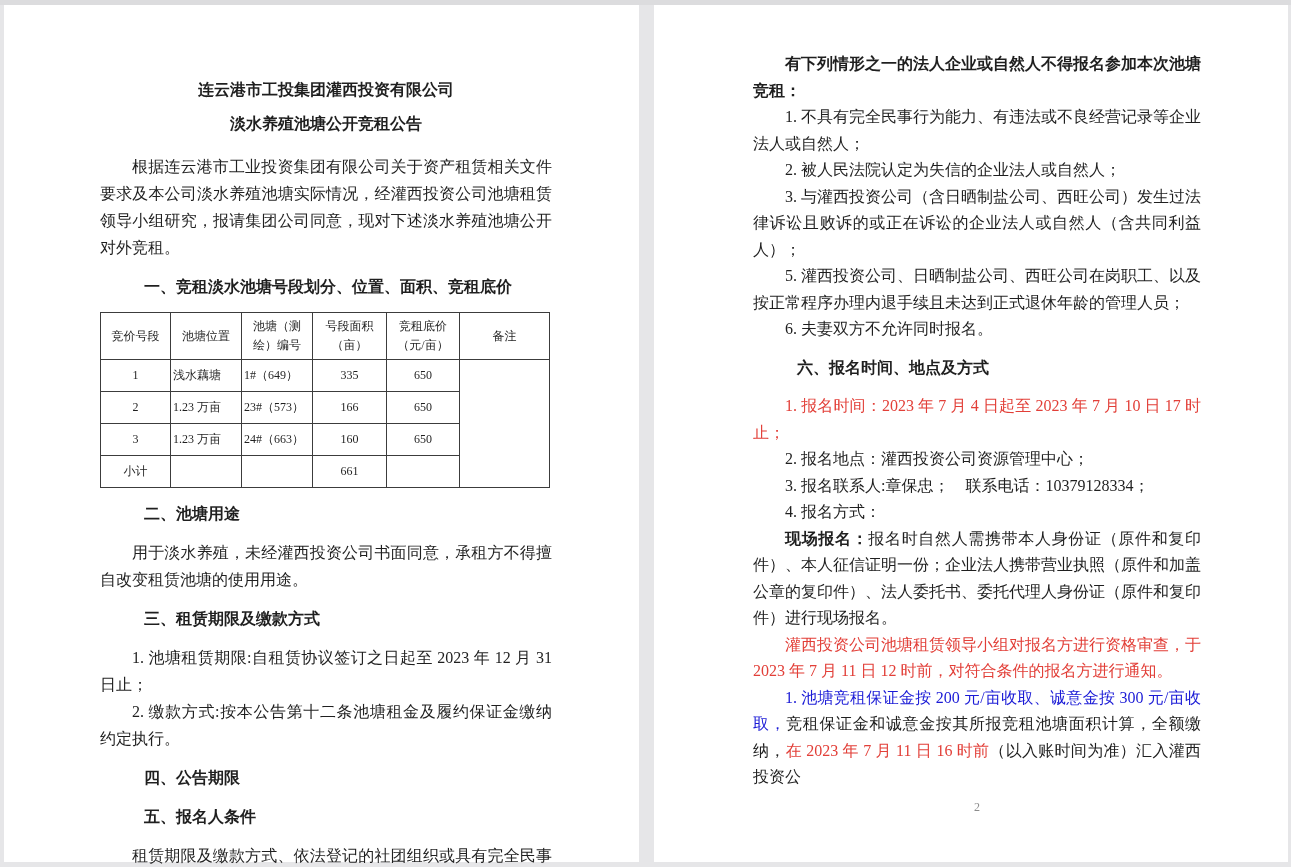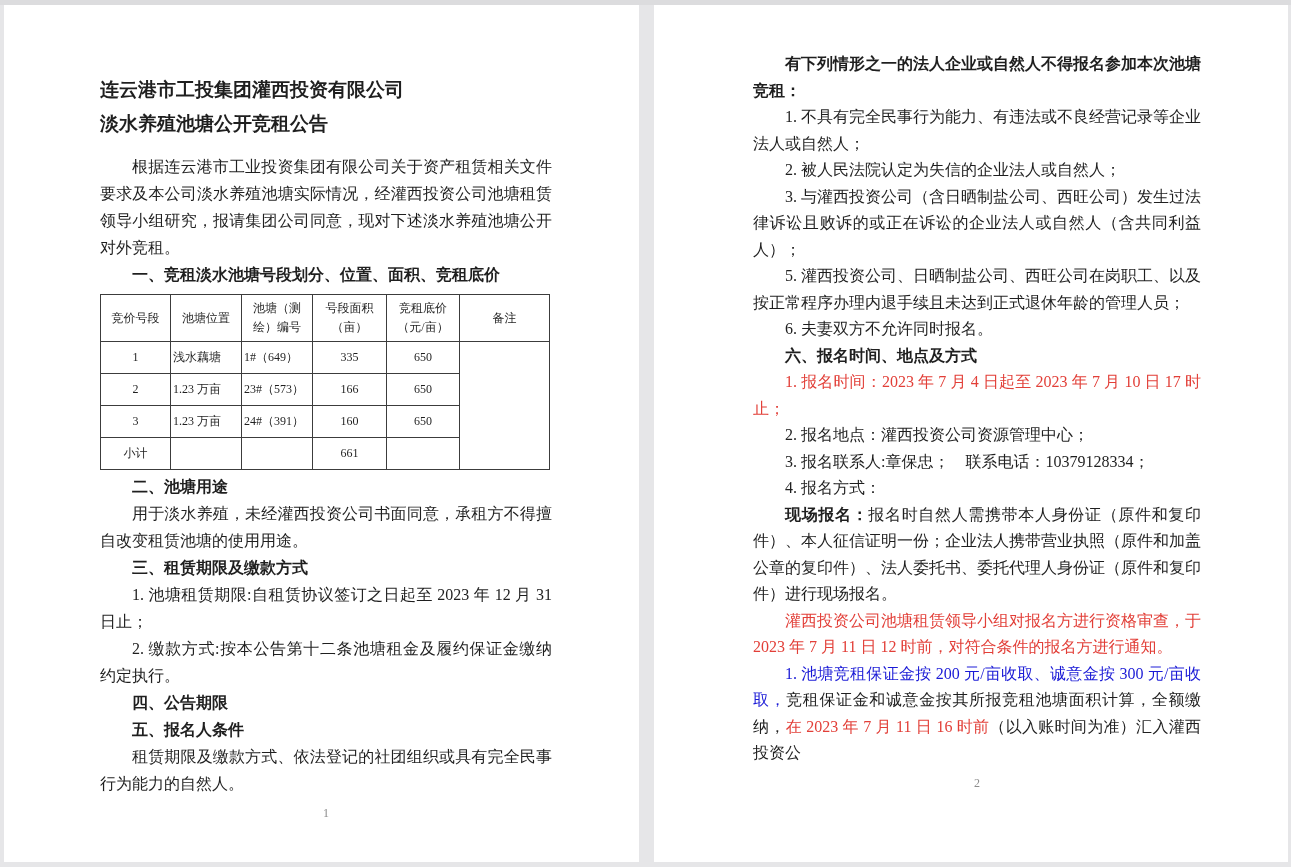--- a/index.html
+++ b/index.html
@@ -12,23 +12,23 @@
   .page{position:absolute;top:5px;height:857px;background:#ffffff;}
   #page-left{left:4px;width:635px;}
   #page-right{left:654px;width:634px;}
   .text-col{
     position:absolute;top:46px;
     font-size:16px;line-height:27px;color:#1f1f1f;
     text-align:justify;
   }
   #page-left .text-col{left:96px;width:452px;}
   #page-right .text-col{left:99px;width:448px;line-height:26.5px;}
-  .doc-title{text-align:left;font-weight:bold;font-size:19px;line-height:34px;margin:22px 0 12px 0;}
+  .doc-title{text-align:center;font-weight:bold;font-size:16px;line-height:34px;margin:22px 0 12px 0;}
   p.para{margin:0;text-indent:2em;}
-  p.heading{margin:0;text-indent:2em;font-weight:bold;}
+  p.heading{margin:12px;text-indent:2em;font-weight:bold;}
   .b{font-weight:bold;}
   .red{color:#e23f38;margin-top:12px;}
   .blue{color:#1a1ad6;}
   table.pond{border-collapse:collapse;table-layout:fixed;width:449px;margin:6px 0 3px 0;font-size:12px;text-align:center;}
   .pond th,.pond td{border:1px solid #3c3c3c;font-weight:normal;padding:2px;line-height:19px;overflow:hidden;}
   .pond th{height:42px;}
   .pond td{height:27px;}
   .pond .al{text-align:left;}
   .pagenum{text-align:center;font-size:12px;color:#8c8c8c;margin-top:7px;line-height:18px;text-indent:0;}
   .mark{position:absolute;background:#bcbcbc;}
@@ -105,21 +105,21 @@
       <tr>
         <td>2</td>
         <td class="al">1.23 万亩</td>
         <td class="al">23#（573）</td>
         <td>166</td>
         <td>650</td>
       </tr>
       <tr>
         <td>3</td>
         <td class="al">1.23 万亩</td>
-        <td class="al">24#（391）</td>
+        <td class="al">24#（663）</td>
         <td>160</td>
         <td>650</td>
       </tr>
       <tr>
         <td>小计</td>
         <td></td>
         <td></td>
         <td>661</td>
         <td></td>
       </tr>

